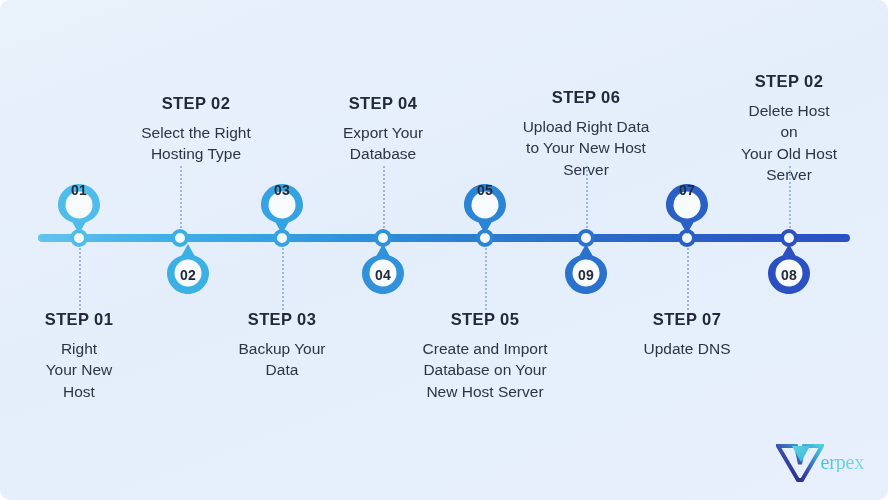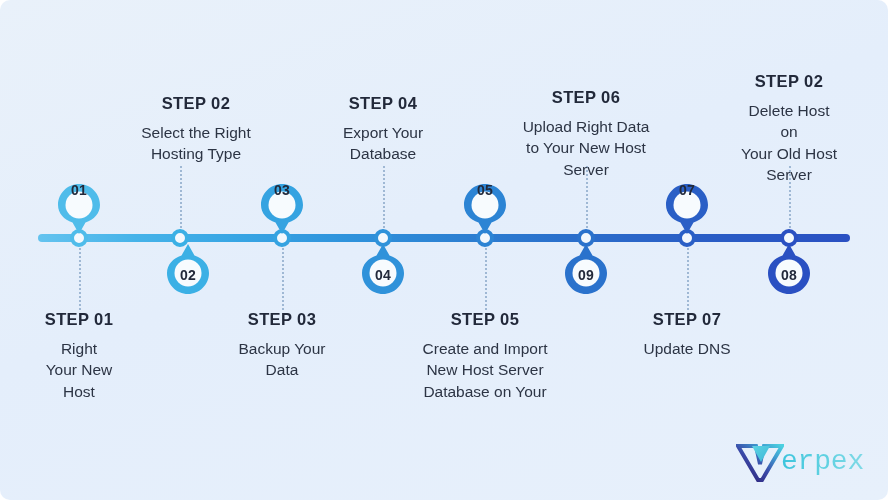--- a/index.html
+++ b/index.html
@@ -110,30 +110,30 @@
   .logo {
     position: absolute;
     right: 24px;
     bottom: 18px;
     display: flex;
     align-items: center;
     gap: 1px;
   }
   .logo-mark { display: block; }
   .logo-word {
-    font-size: 28px;
+    font-size: 20px;
     font-weight: 400;
     letter-spacing: -0.2px;
     line-height: 1;
     background: linear-gradient(90deg, #3bc4dd 0%, #58cfe0 40%, #7fd9e6 100%);
     -webkit-background-clip: text;
     background-clip: text;
     color: transparent;
     margin-left: -4px;
-    font-family: Liberation Mono, monospace;
+    font-family: Liberation Serif, serif;
   }
 </style>
 </head>
 <body>
 
 <div class="canvas">
 
   <div class="axis"></div>
 
   <div id="steps-layer">
@@ -238,22 +238,22 @@
     <path d="M23 2 C11.4 2 2 11.4 2 23 C2 31 8 38 16.5 40.5 L23 52 L29.5 40.5 C38 38 44 31 44 23 C44 11.4 34.6 2 23 2 Z" fill="#2c84d4"></path>
     <circle cx="23" cy="23" r="13.5" fill="#f7fbfe"></circle>
   </svg>
         <span class="pin-num">05</span>
       </div>
       <div class="connector" style="left: 485px; top: 248px; height: 62px;"></div>
       <div class="stepblock" style="left: 485px; top: 310px;">
         <div class="step-title">STEP 05</div>
         <div class="step-desc">
           <span class="l">Create and Import</span>
+          <span class="l">Database on Your</span>
           <span class="l">New Host Server</span>
-          <span class="l">Database on Your</span>
         </div>
       </div>
       <div class="node" style="left: 586px; border: 4px solid rgb(42, 114, 204);"></div>
       <div class="pin down" style="left: 586px; top: 242px;">
         <svg class="pin-svg" viewBox="0 0 46 54" aria-hidden="true">
     <defs>
       <linearGradient id="pg5" x1="0" y1="0" x2="1" y2="1">
         <stop offset="0%" stop-color="#2a72cc"></stop>
         <stop offset="100%" stop-color="#2a72cc"></stop>
       </linearGradient>

